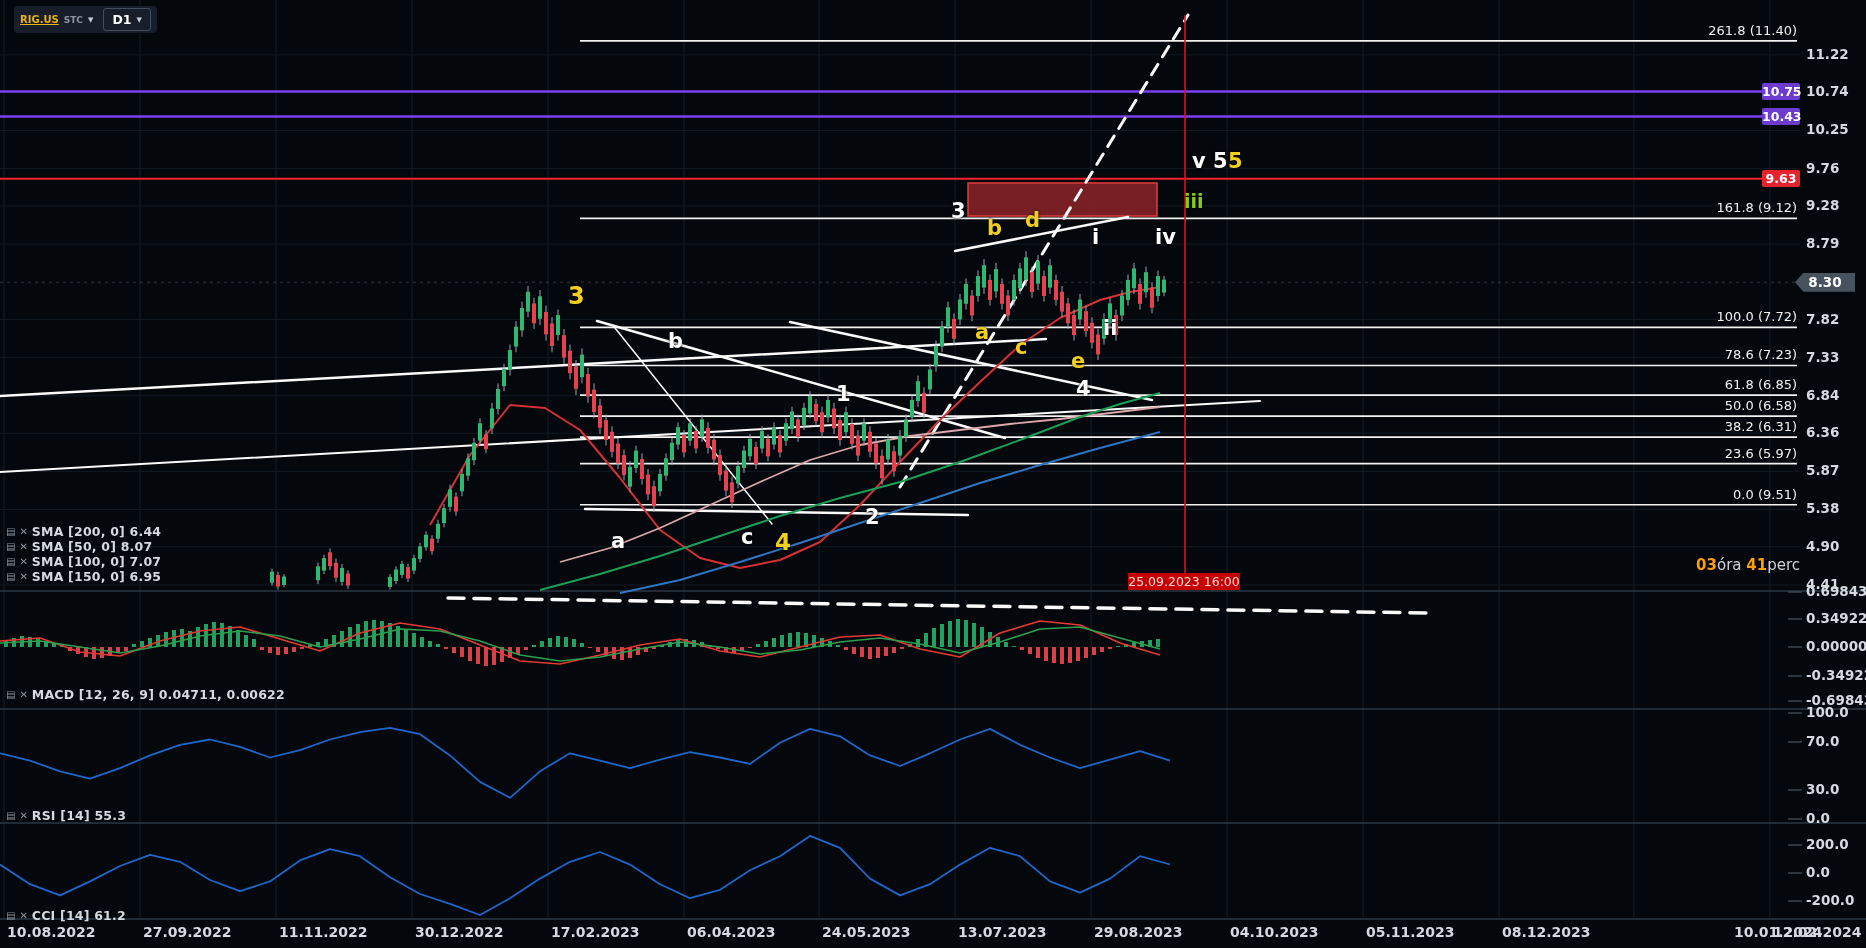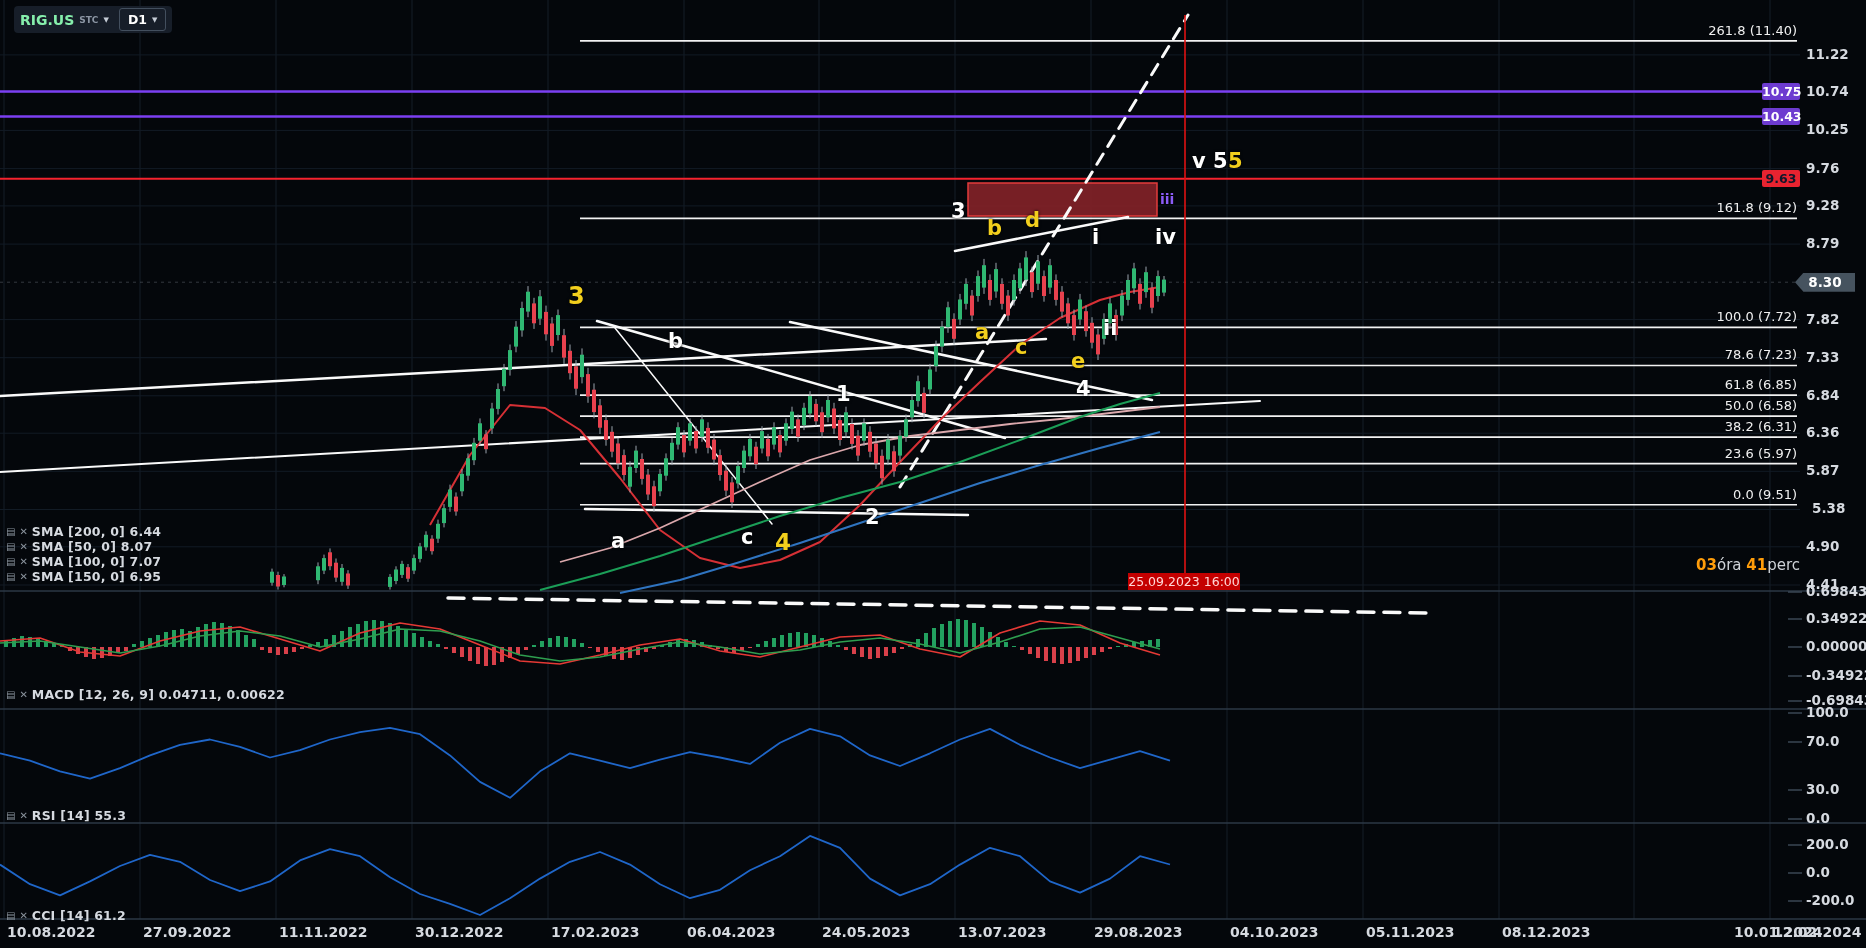--- a/index.html
+++ b/index.html
@@ -15,21 +15,21 @@
   .dlab{color:#d6dae0;font-weight:bold;font-size:14px;}
   .wave{font-weight:bold;text-shadow:0 0 3px #000;}
   .badge{position:absolute;left:1762px;width:38px;text-align:center;font-size:12.5px;
          height:17px;line-height:17px;border-radius:2px;font-weight:bold;}
   .lastpx{position:absolute;left:1795px;width:60px;text-align:center;font-size:13.5px;height:19px;
           line-height:19px;background:#46535f;color:#fff;font-weight:bold;
           clip-path:polygon(0 50%,14% 0,100% 0,100% 100%,14% 100%);}
   .toolbar{position:absolute;left:14px;top:6px;height:27px;display:flex;align-items:center;
            background:#171e29;border-radius:4px;padding:0 6px;gap:10px;}
   .chip{display:flex;align-items:center;gap:5px;color:#fff;cursor:pointer;}
-  .sym{font-size:14px;font-weight:bold;color:#86efac;}
+  .sym{font-size:10px;font-weight:bold;color:#eab308;text-decoration:underline;}
   .exch{font-size:9px;color:#8b95a3;font-weight:bold;}
   .caret{font-size:7px;color:#c5ccd6;}
   .tf{border:1px solid #434f5e;border-radius:3px;padding:3px 8px;font-size:12.5px;font-weight:bold;}
   .lg-row{position:absolute;left:6px;display:flex;align-items:center;gap:4px;height:14px;}
   .lg-ic{color:#8b949e;font-size:10px;cursor:pointer;}
   .lg-tx{color:#d6dae0;font-size:12.5px;font-weight:bold;letter-spacing:.2px;}
   .countdown{position:absolute;right:66px;top:556px;font-size:15px;font-weight:bold;}
   .cd-num{color:#ff9d0a;}
   .cd-unit{color:#cfd3d8;font-weight:normal;}
   .time-badge{position:absolute;left:1128px;top:573px;width:112px;height:17px;background:#c40000;
@@ -411,35 +411,35 @@
       <div class="lbl ptick" style="left: 1806px; top: 85.3058px;">10.74</div>
       <div class="lbl ptick" style="left: 1806px; top: 123.442px;">10.25</div>
       <div class="lbl ptick" style="left: 1806px; top: 161.579px;">9.76</div>
       <div class="lbl ptick" style="left: 1806px; top: 198.938px;">9.28</div>
       <div class="lbl ptick" style="left: 1806px; top: 237.074px;">8.79</div>
       <div class="lbl ptick" style="left: 1806px; top: 312.569px;">7.82</div>
       <div class="lbl ptick" style="left: 1806px; top: 350.706px;">7.33</div>
       <div class="lbl ptick" style="left: 1806px; top: 388.843px;">6.84</div>
       <div class="lbl ptick" style="left: 1806px; top: 426.201px;">6.36</div>
       <div class="lbl ptick" style="left: 1806px; top: 464.338px;">5.87</div>
-      <div class="lbl ptick" style="left: 1806px; top: 502.475px; margin-left: 6px;">5.38</div>
+      <div class="lbl ptick" style="left: 1806px; top: 502.475px;">5.38</div>
       <div class="lbl ptick" style="left: 1806px; top: 539.833px;">4.90</div>
       <div class="lbl ptick" style="left: 1806px; top: 577.97px;">4.41</div>
       <div class="lbl fib" style="right: 69px; top: 23.938px;">261.8 (11.40)</div>
       <div class="lbl fib" style="right: 69px; top: 201.39px;">161.8 (9.12)</div>
       <div class="lbl fib" style="right: 69px; top: 310.352px;">100.0 (7.72)</div>
       <div class="lbl fib" style="right: 69px; top: 348.489px;">78.6 (7.23)</div>
       <div class="lbl fib" style="right: 69px; top: 378.065px;">61.8 (6.85)</div>
       <div class="lbl fib" style="right: 69px; top: 399.079px;">50.0 (6.58)</div>
       <div class="lbl fib" style="right: 69px; top: 420.093px;">38.2 (6.31)</div>
       <div class="lbl fib" style="right: 69px; top: 446.555px;">23.6 (5.97)</div>
       <div class="lbl fib" style="right: 69px; top: 487.805px;">0.0 (9.51)</div>
       <div class="badge" style="top: 83.0275px; background: rgb(109, 59, 208); color: rgb(255, 255, 255);">10.75</div>
       <div class="badge" style="top: 107.933px; background: rgb(109, 59, 208); color: rgb(255, 255, 255);">10.43</div>
-      <div class="badge" style="top: 170.197px; background: rgb(232, 35, 48); color: #0f172a;">9.63</div>
+      <div class="badge" style="top: 170.197px; background: rgb(232, 35, 48); color: #ffffff;">9.63</div>
       <div class="lastpx" style="top: 272.711px;">8.30</div>
       <div class="lbl ptick" style="left: 1806px; top: 585px;">0.69843</div>
       <div class="lbl ptick" style="left: 1806px; top: 612px;">0.34922</div>
       <div class="lbl ptick" style="left: 1806px; top: 640px;">0.00000</div>
       <div class="lbl ptick" style="left: 1806px; top: 669px;">-0.34922</div>
       <div class="lbl ptick" style="left: 1806px; top: 694px;">-0.69843</div>
       <div class="lbl ptick" style="left: 1806px; top: 706px;">100.0</div>
       <div class="lbl ptick" style="left: 1806px; top: 735px;">70.0</div>
       <div class="lbl ptick" style="left: 1806px; top: 783px;">30.0</div>
       <div class="lbl ptick" style="left: 1806px; top: 812px;">0.0</div>
@@ -470,21 +470,21 @@
       <div class="lbl wave" style="left: 1076px; top: 379px; color: rgb(255, 255, 255); font-size: 21px;">4</div>
       <div class="lbl wave" style="left: 611px; top: 531px; color: rgb(255, 255, 255); font-size: 21px;">a</div>
       <div class="lbl wave" style="left: 741px; top: 527px; color: rgb(255, 255, 255); font-size: 21px;">c</div>
       <div class="lbl wave" style="left: 775px; top: 531px; color: rgb(242, 207, 29); font-size: 23px;">4</div>
       <div class="lbl wave" style="left: 865px; top: 507px; color: rgb(255, 255, 255); font-size: 21px;">2</div>
       <div class="lbl wave" style="left: 951px; top: 201px; color: rgb(255, 255, 255); font-size: 21px;">3</div>
       <div class="lbl wave" style="left: 987px; top: 218px; color: rgb(242, 207, 29); font-size: 21px;">b</div>
       <div class="lbl wave" style="left: 1025px; top: 210px; color: rgb(242, 207, 29); font-size: 21px;">d</div>
       <div class="lbl wave" style="left: 1092px; top: 227px; color: rgb(255, 255, 255); font-size: 21px;">i</div>
       <div class="lbl wave" style="left: 1155px; top: 227px; color: rgb(255, 255, 255); font-size: 21px;">iv</div>
-      <div class="lbl wave" style="left: 1160px; top: 192px; color: #8b5cf6; font-size: 14px;">iii</div>
+      <div class="lbl wave" style="left: 1184px; top: 192px; color: #84cc16; font-size: 19px;">iii</div>
       <div class="lbl wave" style="left: 1192px; top: 151px; color: rgb(255, 255, 255); font-size: 21px;">v 5</div>
       <div class="lbl wave" style="left: 1228px; top: 151px; color: rgb(242, 207, 29); font-size: 21px;">5</div>
     </div>
 
   <div class="toolbar">
     <div class="chip">
       <span class="sym">RIG.US</span>
       <span class="exch">STC</span>
       <span class="caret">▼</span>
     </div>

